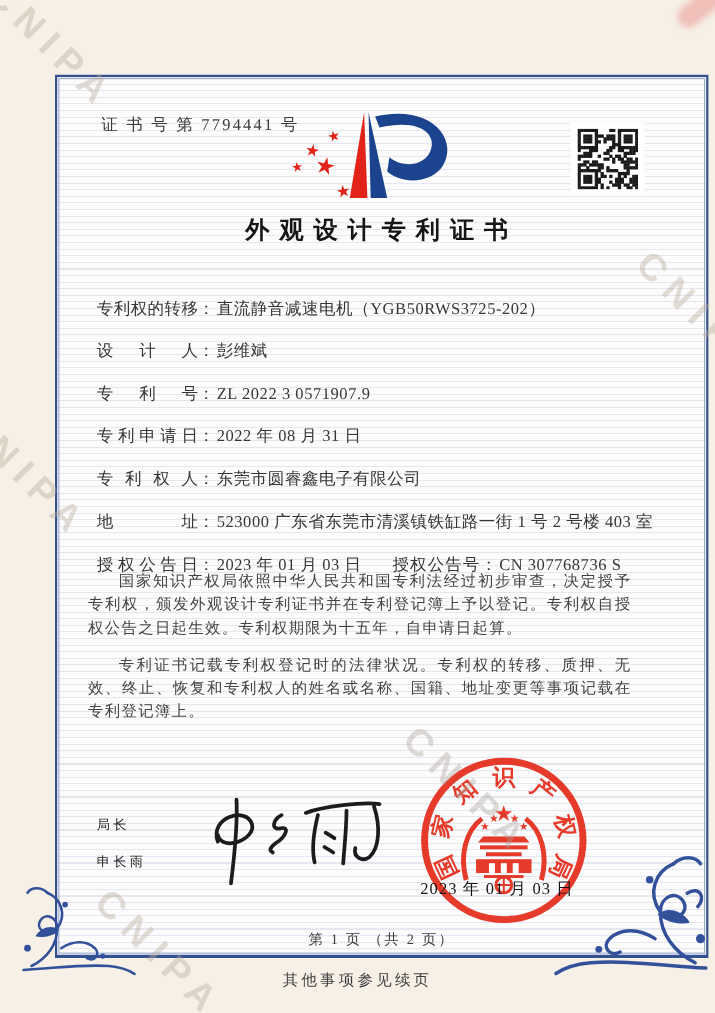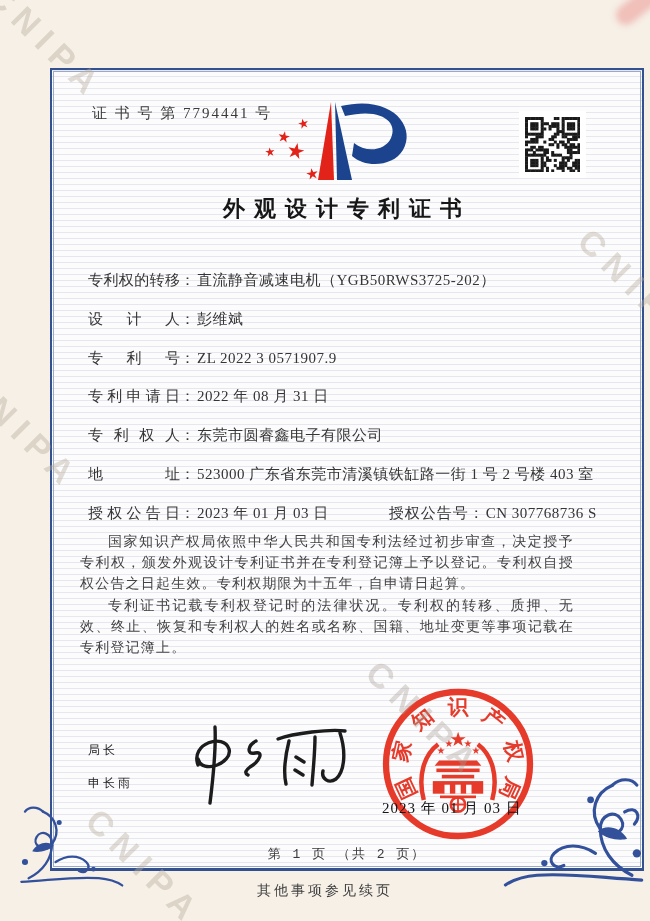--- a/index.html
+++ b/index.html
@@ -41,47 +41,47 @@
     position:absolute;left:0;top:124px;width:100%;text-align:center;
     font-size:22px;font-weight:bold;color:#161616;letter-spacing:9px;
   }
   
   .fields{position:absolute;left:36px;top:201px;width:486px;}
   .field-row{height:38.8px;font-size:15px;color:#353535;white-space:nowrap;}
   .flabel{
     display:inline-block;width:92px;text-align:justify;text-align-last:justify;
     color:#353535;vertical-align:top;
   }
-  .flabel.plain{width:auto;text-align:left;text-align-last:auto;margin-left:60px;letter-spacing:1px;font-family:Liberation Mono, monospace;}
+  .flabel.plain{width:auto;text-align:left;text-align-last:auto;margin-left:28px;letter-spacing:1px;font-family:Liberation Mono, monospace;}
   .colon{display:inline-block;margin-right:2px;}
   .fvalue{letter-spacing:.5px;}
   
   .para{
     position:absolute;left:28px;width:494px;font-size:14px;line-height:21px;
     color:#434343;text-indent:2em;letter-spacing:1.2px;text-align:justify;
   }
-  .para1{top:461px}
+  .para1{top:449px}
   .para2{top:525px}
   
   .signer{position:absolute;left:36px;font-size:12px;color:#222;
     font-family:Liberation Serif, serif;letter-spacing:3px;}
   .signer-title{top:672px}
   .signer-name{top:705px}
   .signature{position:absolute;left:130px;top:653px;}
   
   .seal{position:absolute;left:325px;top:613px;opacity:.95;}
   .seal-char{font-size:23px;font-weight:bold;fill:#e5301f;
     font-family:"Liberation Serif","DejaVu Serif",serif;}
   .seal-date{
     position:absolute;left:330px;top:729px;width:170px;font-size:15px;color:#141414;
     letter-spacing:1px;z-index:5;white-space:nowrap;
   }
   .page-footer{
     position:absolute;left:0;top:775px;width:100%;text-align:center;
-    font-size:13px;color:#3a3a3a;letter-spacing:2px;font-family:Liberation Mono, monospace;
+    font-size:13px;color:#3a3a3a;letter-spacing:2px;
   }
   
   .continuation{
     position:absolute;left:0;top:882px;width:100%;text-align:center;z-index:3;
     font-size:14px;color:#3e3e3e;letter-spacing:3px;
   }
   
   .ornament{position:absolute;z-index:4;pointer-events:none;}
   .orn-left{left:16px;top:798px;width:108px;height:92px;}
   .orn-right{left:503px;top:768px;width:146px;height:122px;transform:scaleX(-1);}

